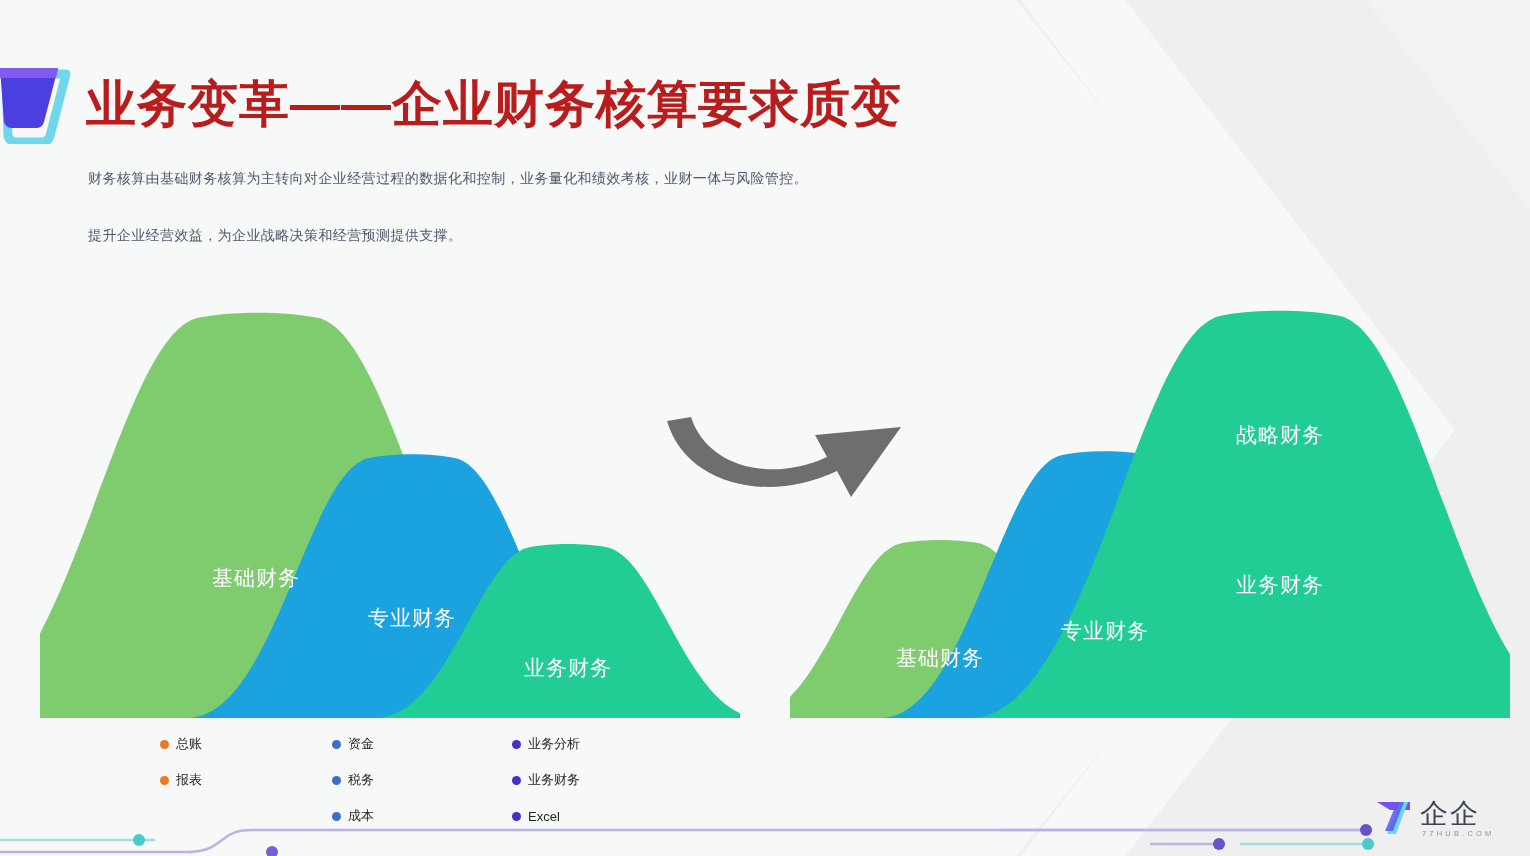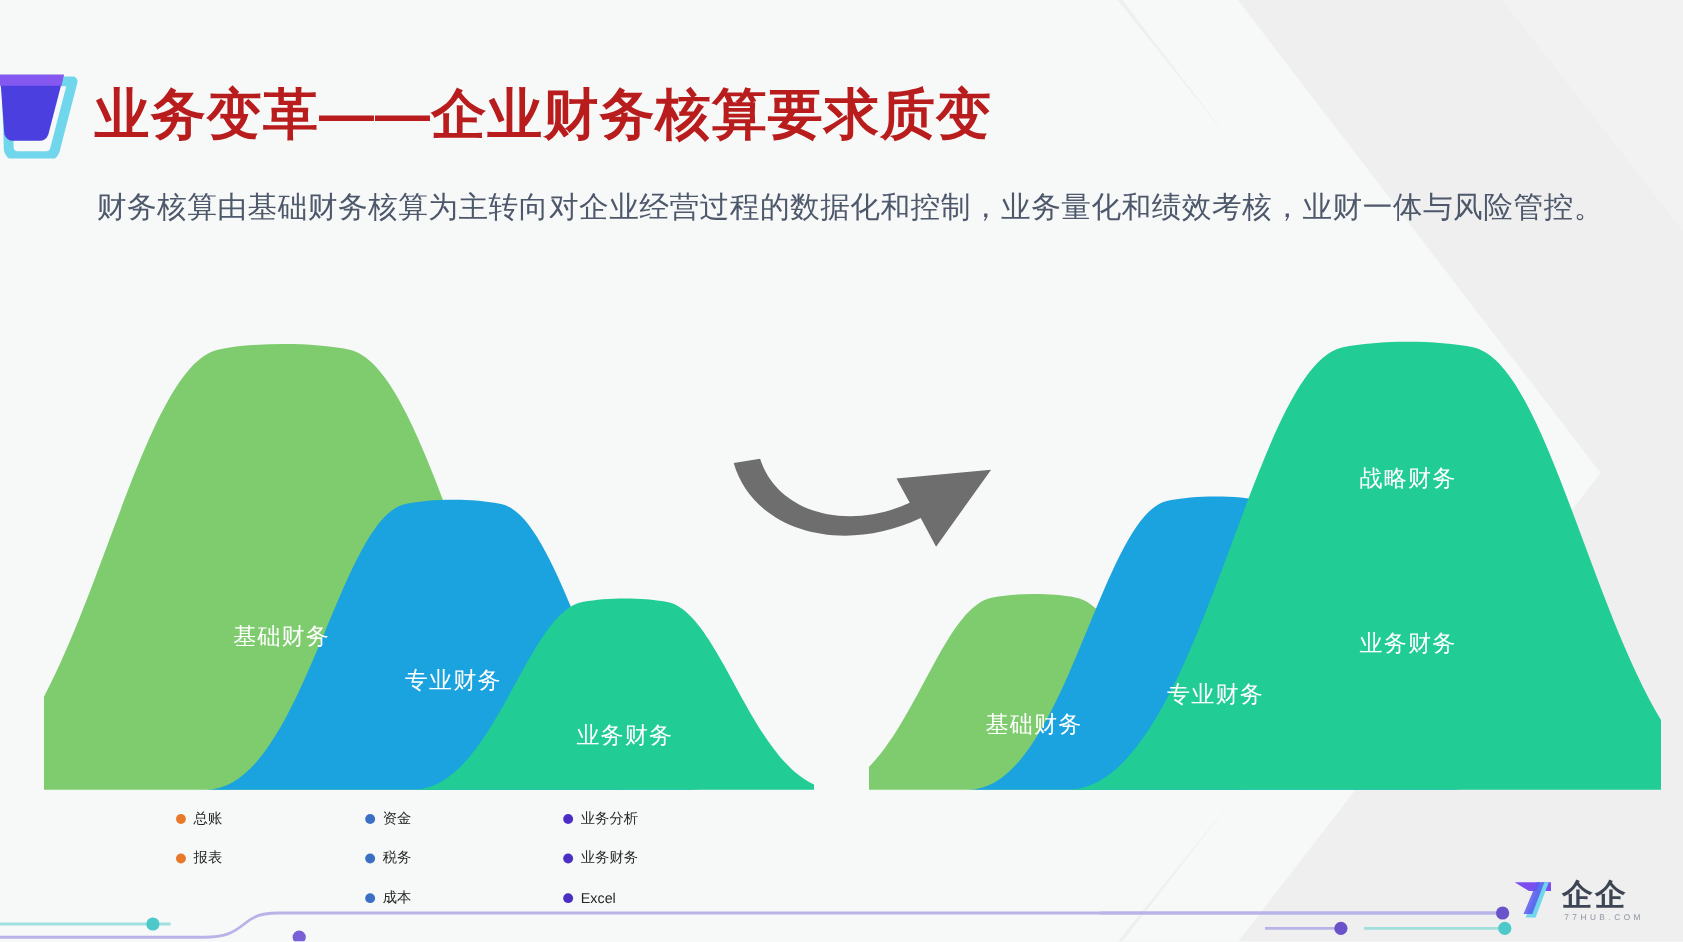--- a/index.html
+++ b/index.html
@@ -20,21 +20,21 @@
   .deco{position:absolute;left:0;top:32px;width:74px;height:84px;}
   .page-title{
     position:absolute;left:86px;top:46px;
     font-size:50px;font-weight:bold;letter-spacing:1px;
     color:#b91c1c;white-space:nowrap;line-height:1.2;
   }
 
   
   .para{
     position:absolute;left:88px;
-    font-size:27px;color:#4e586b;white-space:nowrap;letter-spacing:.4px;
+    font-size:14px;color:#4e586b;white-space:nowrap;letter-spacing:.4px;
   }
   .para-1{top:170px;}
   .para-2{top:227px;}
 
   
   .chart{position:absolute;}
   .chart-left{left:40px;top:280px;width:700px;height:450px;}
   .chart-right{left:790px;top:280px;width:720px;height:450px;}
   .chart svg{display:block;width:100%;height:100%;}
   .curve-label{
@@ -58,21 +58,21 @@
   .bullet{
     width:9px;height:9px;border-radius:50%;
     margin-right:7px;flex:0 0 auto;display:inline-block;
   }
 
   
   .footer{position:absolute;left:0;bottom:0;width:1530px;height:60px;}
   .logo{position:absolute;right:22px;bottom:10px;width:134px;height:48px;}
   .logo-cn{
     position:absolute;left:46px;top:2px;
-    font-size:28px;font-weight:bold;color:#3d4555;letter-spacing:2px;
+    font-size:28px;font-weight:normal;color:#3d4555;letter-spacing:2px;
     line-height:1;
   }
   .logo-sub{
     position:absolute;left:48px;top:31px;
     font-size:7.5px;color:#8c93a0;letter-spacing:3.2px;
   }
 </style>
 </head>
 <body>
 
@@ -87,20 +87,21 @@
   <div class="header">
     <svg class="deco" viewBox="0 0 74 84">
       <path d="M6 14 L66 14 L50 76 Q48 82 42 82 L16 82 Q10 82 8 76 Z" fill="none" stroke="#6fd6ec" stroke-width="9" stroke-linejoin="round"></path>
       <path d="M0 8 L58 8 L44 62 Q42 68 36 68 L12 68 Q6 68 4 62 Z" fill="#4b3fe0"></path>
       <path d="M0 8 L58 8 L56 18 L0 18 Z" fill="#8558f0"></path>
     </svg>
     <div class="page-title">业务变革——企业财务核算要求质变</div>
   </div>
 
   <div class="para para-1">财务核算由基础财务核算为主转向对企业经营过程的数据化和控制，业务量化和绩效考核，业财一体与风险管控。</div>
+  <div class="para para-2">提升企业经营效益，为企业战略决策和经营预测提供支撑。</div>
 
   <div class="chart chart-left">
     <svg viewBox="40 280 700 450">
       <g>
           <path d="M -52 718
           C 68 718 114 337.3 198 317.86
           C 232 311 284 311 318 317.86
           C 402 337.3 448 718 568 718
           Z" fill="#7fcc6f"></path>
           <path d="M 187.25 718

